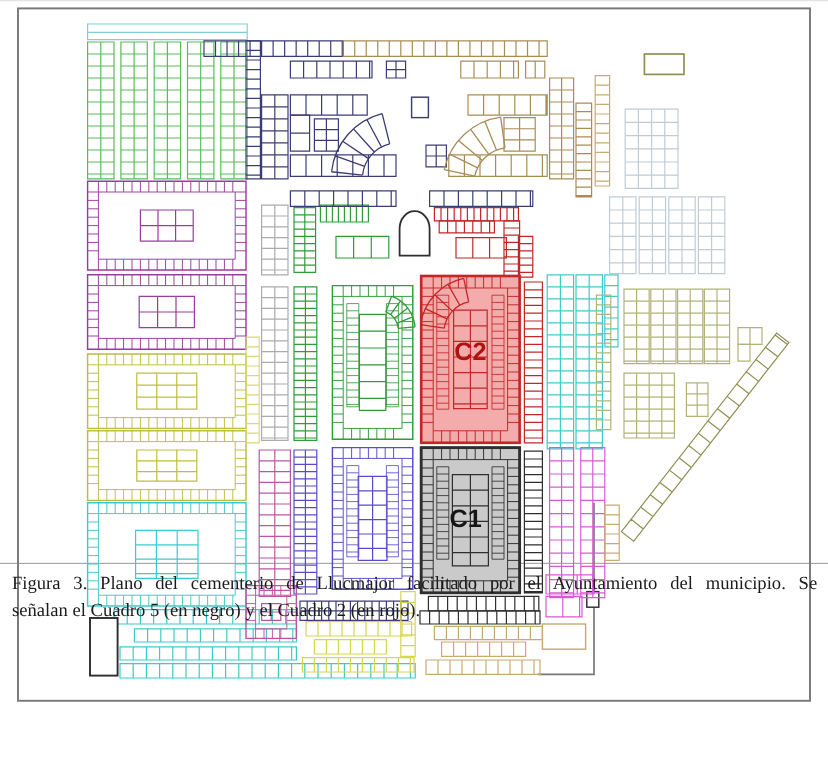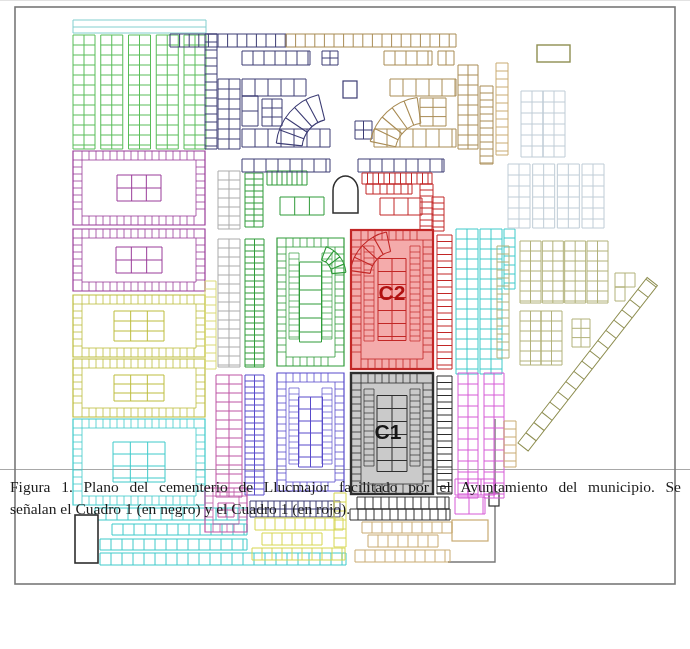--- a/index.html
+++ b/index.html
@@ -134,17 +134,17 @@
           <path d="M334,492h12v54h-12zM334,501h12M334,510h12M334,519h12M334,528h12M334,537h12" stroke="#d6d650" stroke-width="1" fill="none"></path>
           <path d="M357,496h92v12h-92zM365,496v12M373,496v12M381,496v12M389,496v12M397,496v12M405,496v12M413,496v12M421,496v12M429,496v12M437,496v12M445,496v12" stroke="#2e2e2e" stroke-width="1" fill="none"></path>
           <path d="M350,508h100v11h-100zM358,508v11M366,508v11M374,508v11M382,508v11M390,508v11M398,508v11M406,508v11M414,508v11M422,508v11M430,508v11M438,508v11M446,508v11" stroke="#2e2e2e" stroke-width="1" fill="none"></path>
           <path d="M362,521h90v11h-90zM372,521v11M382,521v11M392,521v11M402,521v11M412,521v11M422,521v11M432,521v11M442,521v11" stroke="#c9ab72" stroke-width="1" fill="none"></path>
           <path d="M368,534h70v12h-70zM378,534v12M388,534v12M398,534v12M408,534v12M418,534v12M428,534v12" stroke="#c9ab72" stroke-width="1" fill="none"></path>
           <path d="M355,549h95v12h-95zM365,549v12M375,549v12M385,549v12M395,549v12M405,549v12M415,549v12M425,549v12M435,549v12M445,549v12" stroke="#c9ab72" stroke-width="1" fill="none"></path>
           <rect x="452" y="519" width="36" height="21" stroke="#c9ab72" stroke-width="1.2" fill="none"></rect>
         </svg>
     </div>
     <figcaption>
-      <div class="cap-line1">Figura 1. Plano del cementerio de Llucmajor facilitado por el Ayuntamiento del municipio. Se</div>
-      <div class="cap-line2">señalan el Cuadro 1 (en negro) y el Cuadro 1 (en rojo).</div>
+      <div class="cap-line1">Figura 3. Plano del cementerio de Llucmajor facilitado por el Ayuntamiento del municipio. Se</div>
+      <div class="cap-line2">señalan el Cuadro 5 (en negro) y el Cuadro 2 (en rojo).</div>
     </figcaption>
   </figure>
 </div>
 
 </body></html>

